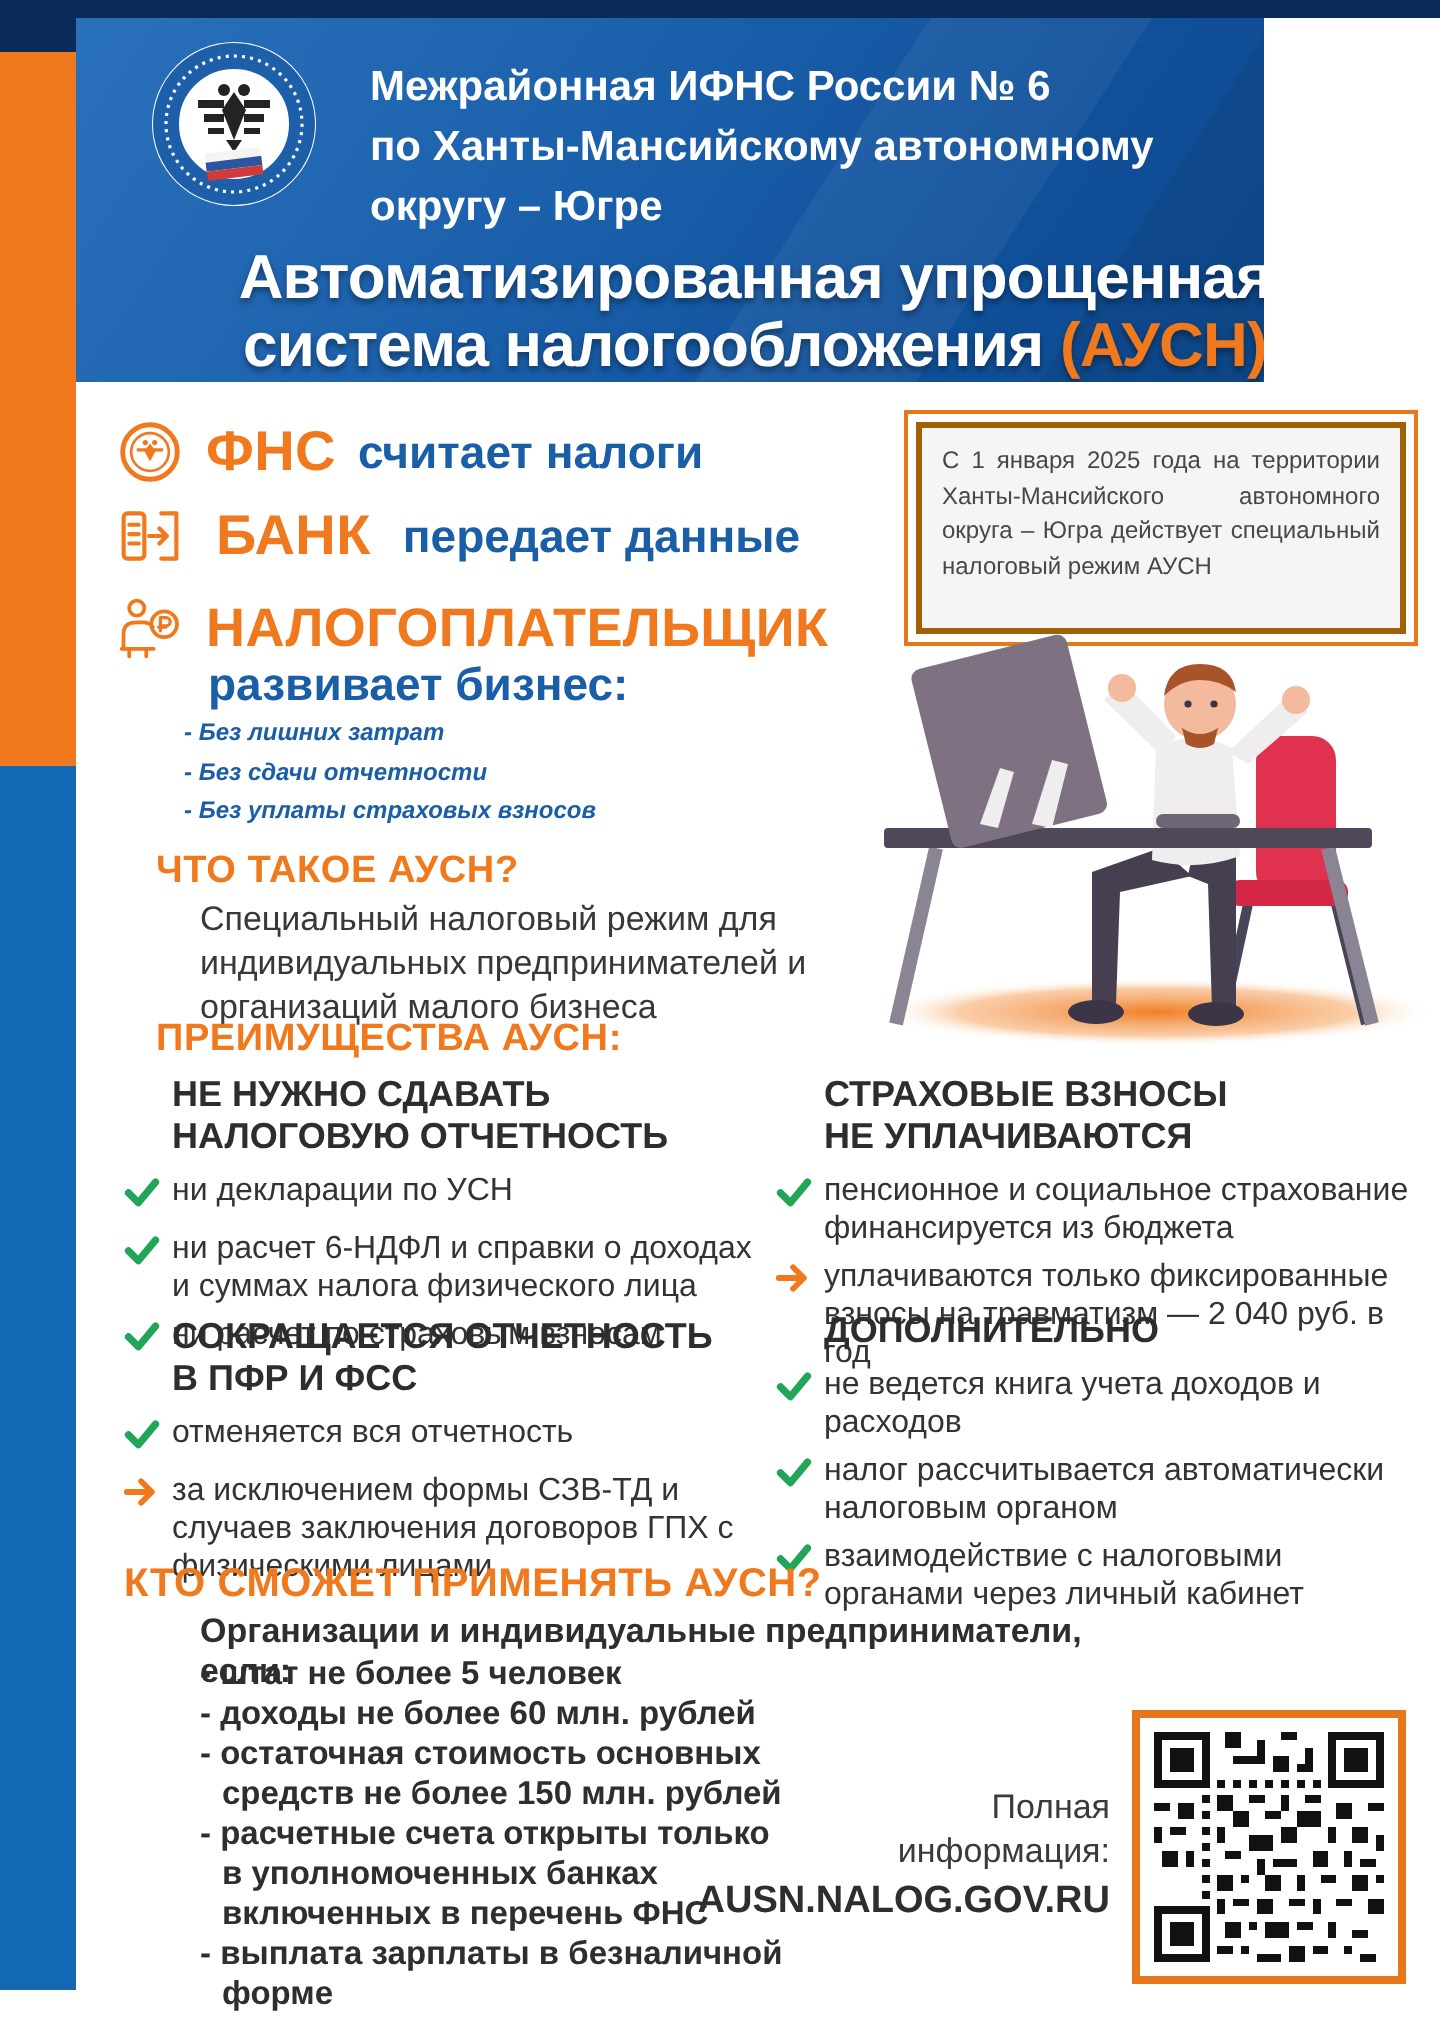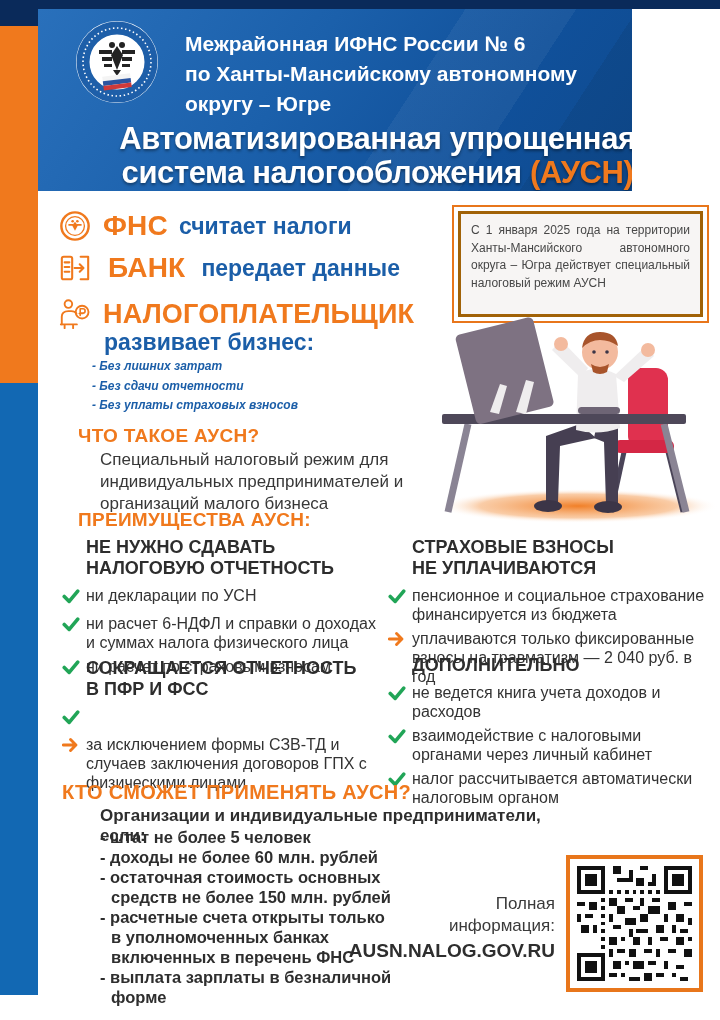--- a/index.html
+++ b/index.html
@@ -293,20 +293,21 @@
 <div class="abs adv-block blkC">
   <div class="adv-title">
     <div>СОКРАЩАЕТСЯ ОТЧЕТНОСТЬ</div>
     <div>В ПФР И ФСС</div>
   </div>
   <div class="adv-items">
     <div class="adv-item">
       <span class="mark"><svg viewBox="0 0 20 20" width="18" height="18">
             <path d="M2.5 10.5 l5.5 5.5 L17.5 4.5" stroke="#21a557" stroke-width="4" fill="none" stroke-linecap="round" stroke-linejoin="round"></path>
           </svg></span>
+      <span class="txt">отменяется вся отчетность</span>
     </div>
     <div class="adv-item">
       <span class="mark"><svg viewBox="0 0 20 20" width="18" height="18">
             <path d="M1.5 10 h13 M9.5 4 L15.5 10 l-6 6" stroke="#f0791d" stroke-width="3.2" fill="none" stroke-linecap="round" stroke-linejoin="round"></path>
           </svg></span>
       <span class="txt">за исключением формы СЗВ-ТД и случаев заключения договоров ГПХ с физическими лицами</span>
     </div>
   </div>
 </div>
 
@@ -318,27 +319,27 @@
     <div class="adv-item">
       <span class="mark"><svg viewBox="0 0 20 20" width="18" height="18">
             <path d="M2.5 10.5 l5.5 5.5 L17.5 4.5" stroke="#21a557" stroke-width="4" fill="none" stroke-linecap="round" stroke-linejoin="round"></path>
           </svg></span>
       <span class="txt">не ведется книга учета доходов и расходов</span>
     </div>
     <div class="adv-item">
       <span class="mark"><svg viewBox="0 0 20 20" width="18" height="18">
             <path d="M2.5 10.5 l5.5 5.5 L17.5 4.5" stroke="#21a557" stroke-width="4" fill="none" stroke-linecap="round" stroke-linejoin="round"></path>
           </svg></span>
+      <span class="txt">налог рассчитывается автоматически налоговым органом</span>
+    </div>
+    <div class="adv-item">
+      <span class="mark"><svg viewBox="0 0 20 20" width="18" height="18">
+            <path d="M2.5 10.5 l5.5 5.5 L17.5 4.5" stroke="#21a557" stroke-width="4" fill="none" stroke-linecap="round" stroke-linejoin="round"></path>
+          </svg></span>
       <span class="txt">взаимодействие с налоговыми органами через личный кабинет</span>
-    </div>
-    <div class="adv-item">
-      <span class="mark"><svg viewBox="0 0 20 20" width="18" height="18">
-            <path d="M2.5 10.5 l5.5 5.5 L17.5 4.5" stroke="#21a557" stroke-width="4" fill="none" stroke-linecap="round" stroke-linejoin="round"></path>
-          </svg></span>
-      <span class="txt">налог рассчитывается автоматически налоговым органом</span>
     </div>
   </div>
 </div>
 
 <div class="abs sec-head who-head">КТО СМОЖЕТ ПРИМЕНЯТЬ АУСН?</div>
 <div class="abs who-intro">Организации и индивидуальные предприниматели, если:</div>
 <div class="abs who-items">
   <div class="who-item">- штат не более 5 человек</div>
   <div class="who-item">- доходы не более 60 млн. рублей</div>
   <div class="who-item">- остаточная стоимость основных средств не более 150 млн. рублей</div>

